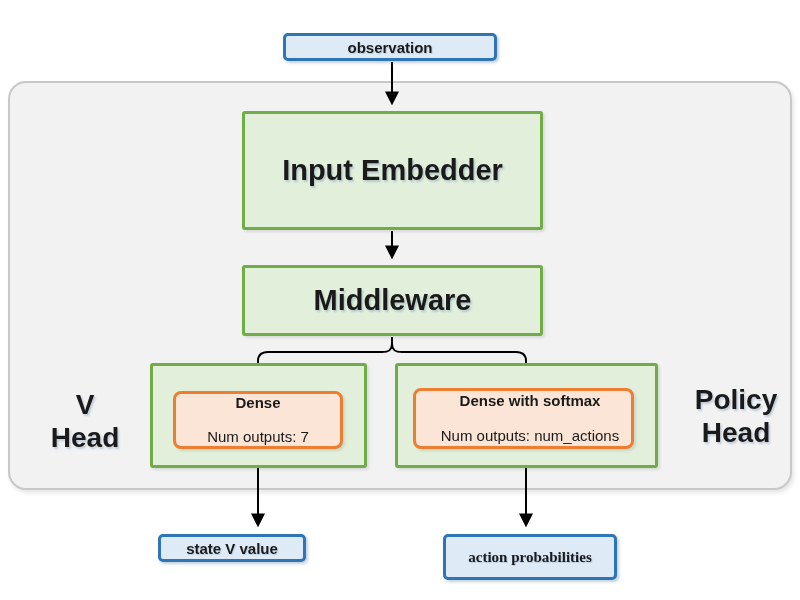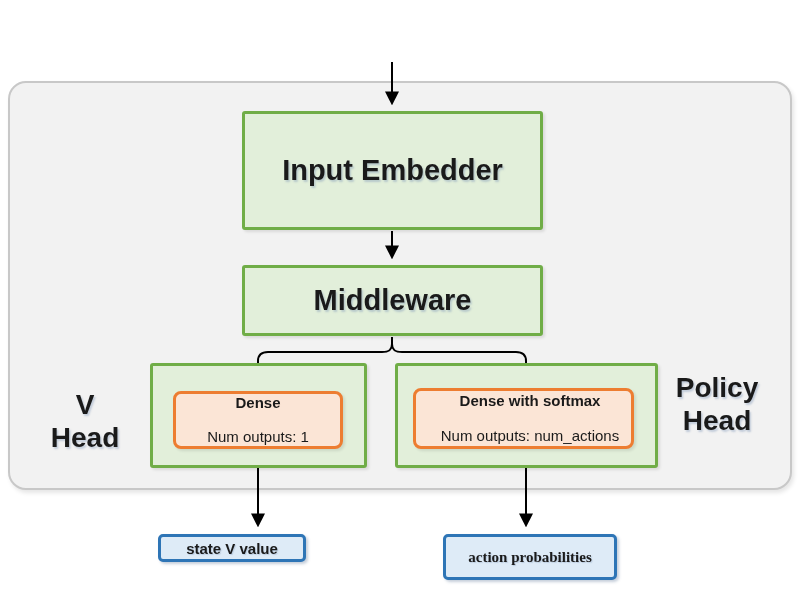--- a/index.html
+++ b/index.html
@@ -97,40 +97,43 @@
       <path d="M392,62 L392,103" marker-end="url(#arrowhead)"></path>
       <path d="M392,231 L392,257" marker-end="url(#arrowhead)"></path>
       <path d="M392,337 L392,344"></path>
       <path d="M392,344 C392,350 389,352 382,352 L268,352 C261,352 258,355 258,361 L258,383" marker-end="url(#arrowhead)"></path>
       <path d="M392,344 C392,350 395,352 402,352 L516,352 C523,352 526,355 526,361 L526,380" marker-end="url(#arrowhead)"></path>
       <path d="M258,449 L258,525" marker-end="url(#arrowhead)"></path>
       <path d="M526,449 L526,525" marker-end="url(#arrowhead)"></path>
     </g>
   </svg>
 
+  <div class="node node-blue" style="left:283px; top:33px; width:214px; height:28px;">
+    <span>observation</span>
+  </div>
 
   <div class="node node-green node-big-label" style="left:242px; top:111px; width:301px; height:119px;">
     <span>Input Embedder</span>
   </div>
 
   <div class="node node-green node-big-label" style="left:242px; top:265px; width:301px; height:71px;">
     <span>Middleware</span>
   </div>
 
   <div class="head-label" style="left:33px; top:388px; width:104px;">
     <div>V</div>
     <div>Head</div>
   </div>
   <div class="node node-green" style="left:150px; top:363px; width:217px; height:105px;"></div>
   <div class="node node-orange" style="left:173px; top:391px; width:170px; height:58px;">
     <span class="dense-title">Dense</span>
-    <span class="dense-subtitle">Num outputs: 1</span>
+    <span class="dense-subtitle">Num outputs: 7</span>
   </div>
 
-  <div class="head-label" style="left:658px; top:371px; width:118px;">
+  <div class="head-label" style="left:658px; top:383px; width:118px;padding-left:19px;">
     <div>Policy</div>
     <div>Head</div>
   </div>
   <div class="node node-green" style="left:395px; top:363px; width:263px; height:105px;"></div>
   <div class="node node-orange" style="left:413px; top:388px; width:221px; height:61px;padding-left:13px;">
     <span class="dense-title">Dense with softmax</span>
     <span class="dense-subtitle">Num outputs: num_actions</span>
   </div>
 
   <div class="node node-blue" style="left:158px; top:534px; width:148px; height:28px;">

